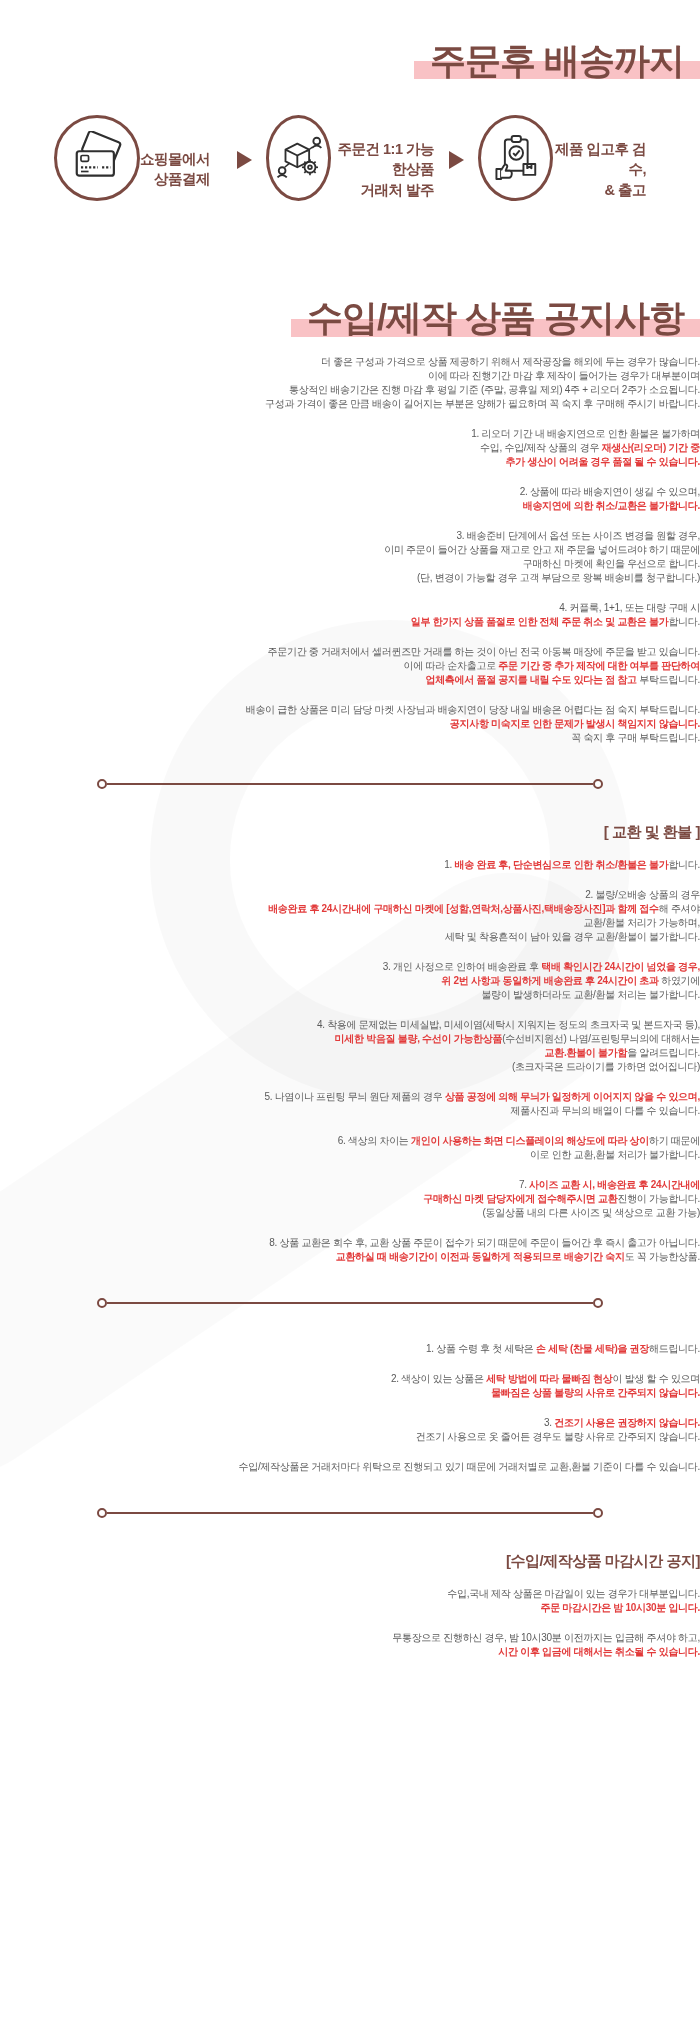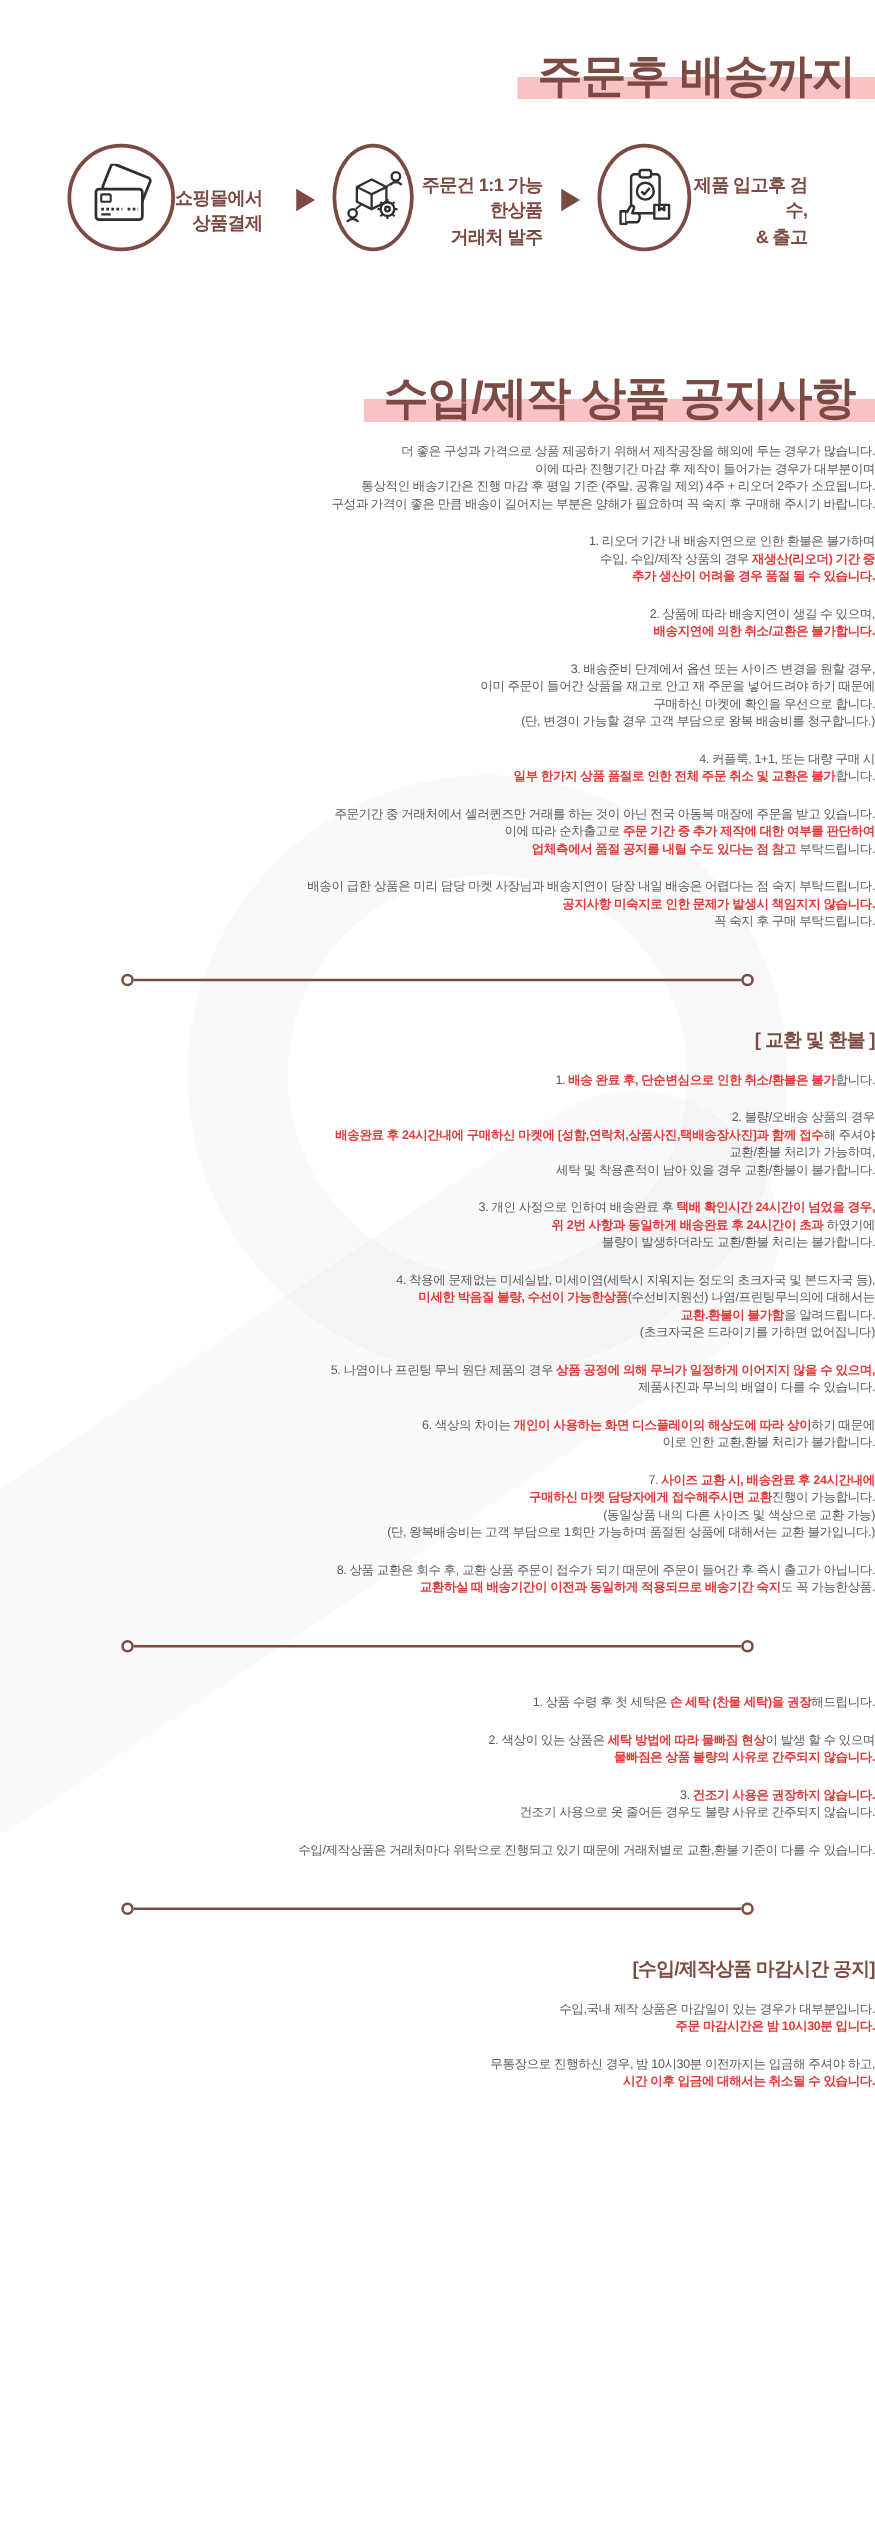--- a/index.html
+++ b/index.html
@@ -208,21 +208,21 @@
 
     <div class="section">
       <div class="section-header">[ 교환 및 환불 ]</div>
       <div class="paras">
           <div class="para"><span>1. </span><span class="em">배송 완료 후, 단순변심으로 인한 취소/환불은 불가</span><span>합니다.</span></div>
           <div class="para"><span>2. 불량/오배송 상품의 경우</span><br><span class="em">배송완료 후 24시간내에 구매하신 마켓에 [성함,연락처,상품사진,택배송장사진]과 함께 접수</span><span>해 주셔야</span><br><span>교환/환불 처리가 가능하며,</span><br><span>세탁 및 착용흔적이 남아 있을 경우 교환/환불이 불가합니다.</span></div>
           <div class="para"><span>3. 개인 사정으로 인하여 배송완료 후 </span><span class="em">택배 확인시간 24시간이 넘었을 경우,</span><br><span class="em">위 2번 사항과 동일하게 배송완료 후 24시간이 초과</span><span> 하였기에</span><br><span>불량이 발생하더라도 교환/환불 처리는 불가합니다.</span></div>
           <div class="para"><span>4. 착용에 문제없는 미세실밥, 미세이염(세탁시 지워지는 정도의 초크자국 및 본드자국 등),</span><br><span class="em">미세한 박음질 불량, 수선이 가능한상품</span><span>(수선비지원선) 나염/프린팅무늬의에 대해서는</span><br><span class="em">교환.환불이 불가함</span><span>을 알려드립니다.</span><br><span>(초크자국은 드라이기를 가하면 없어집니다)</span></div>
           <div class="para"><span>5. 나염이나 프린팅 무늬 원단 제품의 경우 </span><span class="em">상품 공정에 의해 무늬가 일정하게 이어지지 않을 수 있으며,</span><br><span>제품사진과 무늬의 배열이 다를 수 있습니다.</span></div>
           <div class="para"><span>6. 색상의 차이는 </span><span class="em">개인이 사용하는 화면 디스플레이의 해상도에 따라 상이</span><span>하기 때문에</span><br><span>이로 인한 교환,환불 처리가 불가합니다.</span></div>
-          <div class="para"><span>7. </span><span class="em">사이즈 교환 시, 배송완료 후 24시간내에</span><br><span class="em">구매하신 마켓 담당자에게 접수해주시면 교환</span><span>진행이 가능합니다.</span><br><span>(동일상품 내의 다른 사이즈 및 색상으로 교환 가능)</span><br><span>(단, 왕복배송비는 고객 부담으로 1회만 가능하며 품절된 상품에 대해서는 교환 불가입니다.)</span></div>
+          <div class="para"><span>7. </span><span class="em">사이즈 교환 시, 배송완료 후 24시간내에</span><br><span class="em">구매하신 마켓 담당자에게 접수해주시면 교환</span><span>진행이 가능합니다.</span><br><span>(동일상품 내의 다른 사이즈 및 색상으로 교환 가능)</span><br></div>
           <div class="para"><span>8. 상품 교환은 회수 후, 교환 상품 주문이 접수가 되기 때문에 주문이 들어간 후 즉시 출고가 아닙니다.</span><br><span class="em">교환하실 때 배송기간이 이전과 동일하게 적용되므로 배송기간 숙지</span><span>도 꼭 가능한상품.</span></div>
         </div>
     </div>
 
     <div class="divider">
       <span class="dot"></span>
       <span class="line"></span>
       <span class="dot"></span>
     </div>
 

